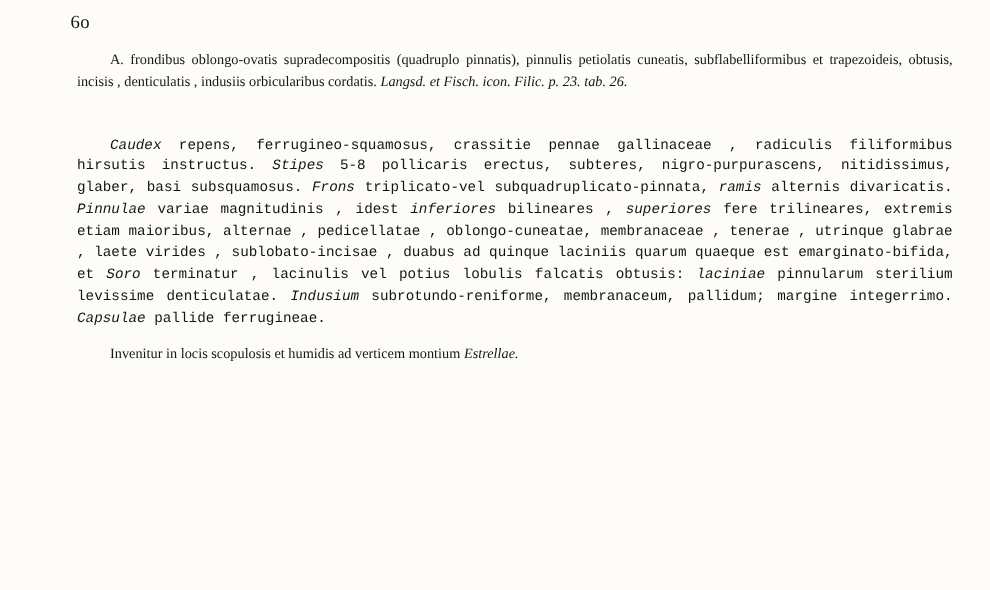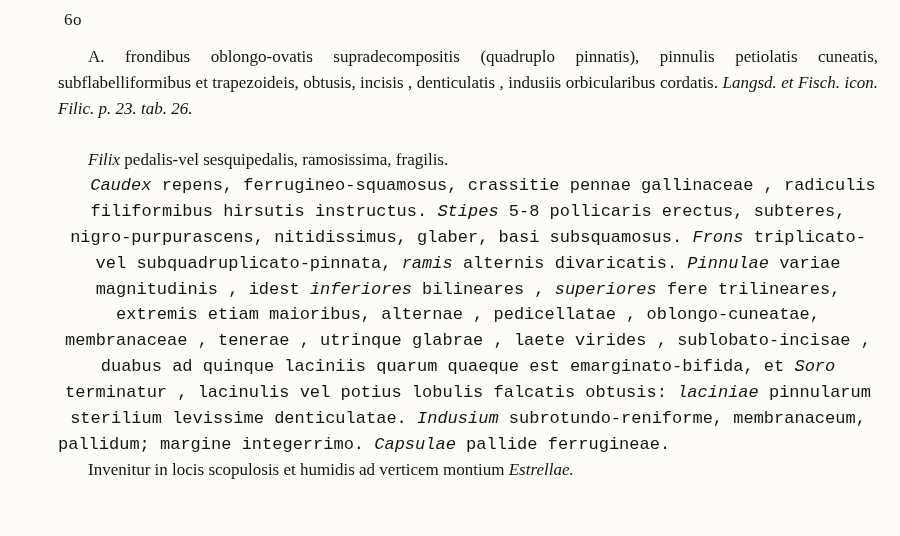--- a/index.html
+++ b/index.html
@@ -22,25 +22,25 @@
     padding: 10px 22px 4px 58px;
     background: #fdfcf8;
   }
   .folio {
     font-size: 17px;
     letter-spacing: 0.5px;
     margin: 0 0 14px 6px;
     color: #171717;
   }
   .para {
-    font-size: 17px;
+    font-size: 13px;
     line-height: 1.52;
     text-align: justify;
     text-align-last: left;
-    margin: 0;
+    margin: 12px;
     color: #141414;
   }
   .para + .para {
     margin-top: 0;
     text-align: center;
   }
   .indent {
     text-indent: 30px;
   }
   .gap {
@@ -61,19 +61,18 @@
 <body>
 
 <div class="page">
 
   <div class="folio">6o</div>
 
   <p class="para indent"><span>A. frondibus oblongo-ovatis supradecompositis (quadruplo pinnatis), pinnulis petiolatis cuneatis, subflabelliformibus et trapezoideis, obtusis, incisis , denticulatis , indusiis orbicularibus cordatis. </span><span class="it">Langsd. et Fisch. icon. Filic. p. 23. tab. 26.</span></p>
 
   <div class="gap"></div>
 
-  <p class="para indent"><span class="it">Filix </span><span>pedalis-vel sesquipedalis, ramosissima, fragilis.</span></p>
 
   <p class="para indent block-desc"><span class="it">Caudex </span><span>repens, ferrugineo-squamosus, crassitie pennae gallinaceae , radiculis filiformibus hirsutis instructus. </span><span class="it">Stipes </span><span>5-8 pollicaris erectus, subteres, nigro-purpurascens, nitidissimus, glaber, basi subsquamosus. </span><span class="it">Frons </span><span>triplicato-vel subquadruplicato-pinnata, </span><span class="it">ramis </span><span>alternis divaricatis. </span><span class="it">Pinnulae </span><span>variae magnitudinis , idest </span><span class="it">inferiores </span><span>bilineares , </span><span class="it">superiores </span><span>fere trilineares, extremis etiam maioribus, alternae , pedicellatae , oblongo-cuneatae, membranaceae , tenerae , utrinque glabrae , laete virides , sublobato-incisae , duabus ad quinque laciniis quarum quaeque est emarginato-bifida, et </span><span class="it">Soro </span><span>terminatur , lacinulis vel potius lobulis falcatis obtusis: </span><span class="it">laciniae </span><span>pinnularum sterilium levissime denticulatae. </span><span class="it">Indusium </span><span>subrotundo-reniforme, membranaceum, pallidum; margine integerrimo. </span><span class="it">Capsulae </span><span>pallide ferrugineae.</span></p>
 
   <p class="para indent last-line"><span>Invenitur in locis scopulosis et humidis ad verticem montium </span><span class="it">Estrellae.</span></p>
 
 </div>
 
 </body></html>

